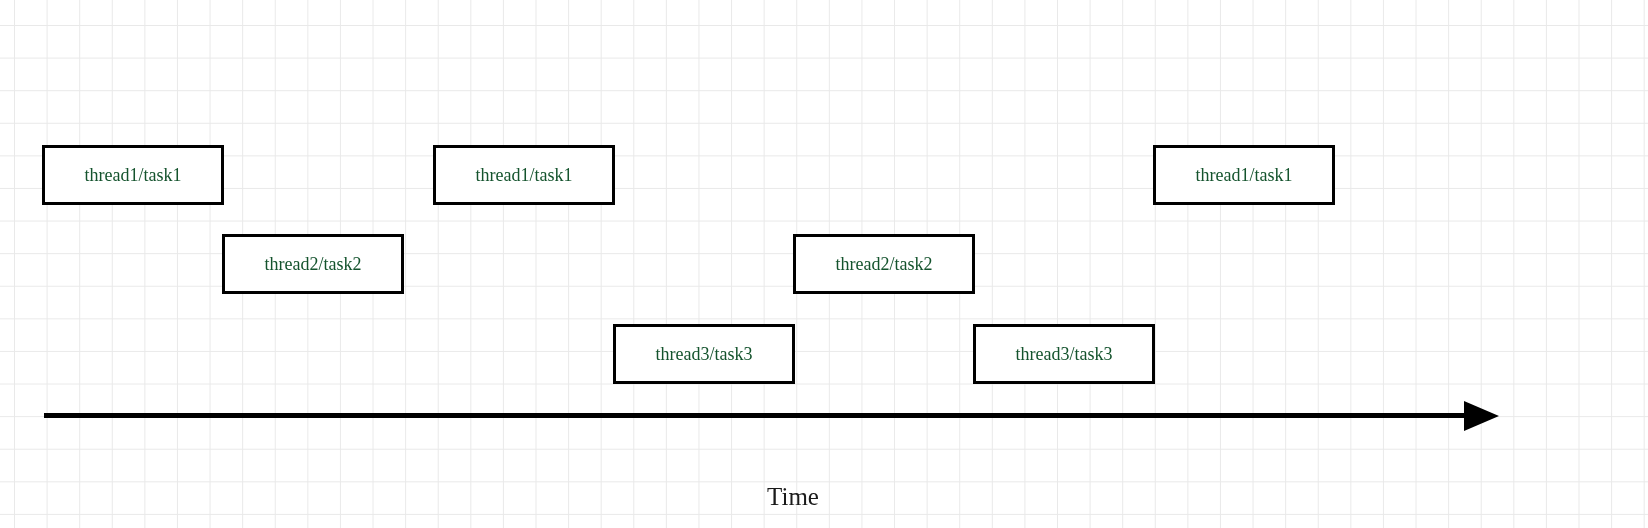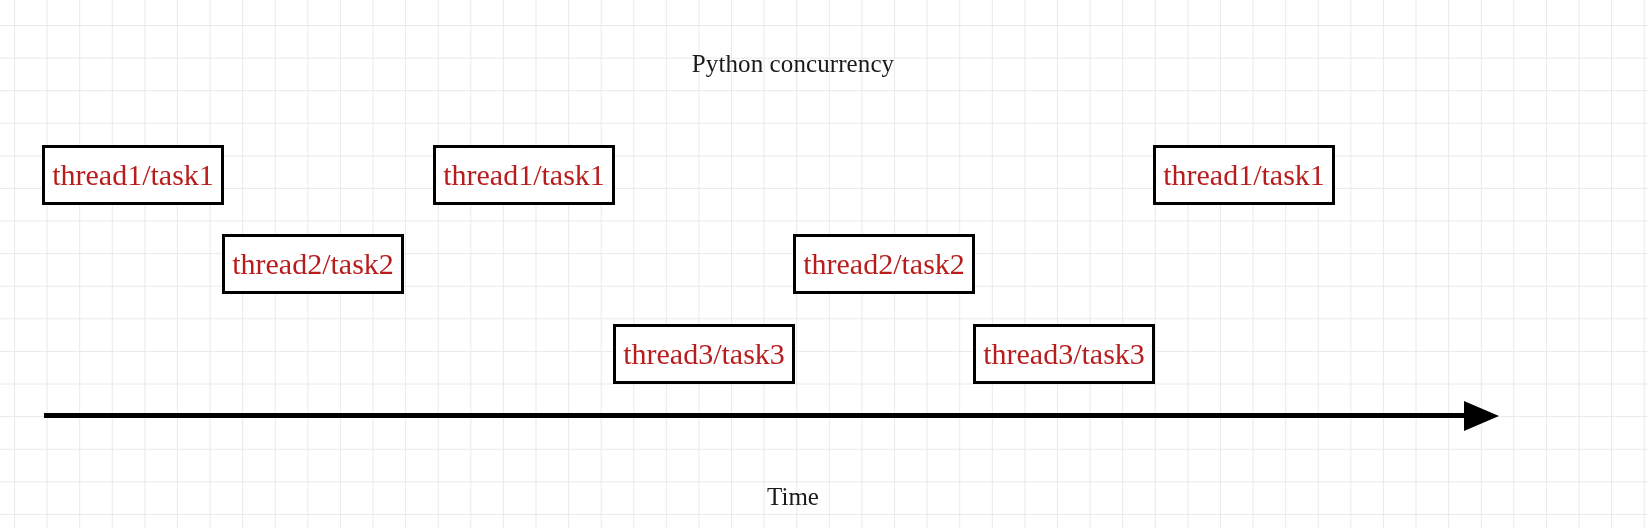--- a/index.html
+++ b/index.html
@@ -52,22 +52,22 @@
   }
 
   .task-box {
     position: absolute;
     box-sizing: border-box;
     border: 3px solid #000000;
     background: #ffffff;
     display: flex;
     align-items: center;
     justify-content: center;
-    font-size: 30px;
-    color: #b91c1c;
+    font-size: 18px;
+    color: #14532d;
     line-height: 1;
     white-space: nowrap;
   }
 
   .timeline {
     position: absolute;
     height: 5px;
     background: #000000;
   }
   .timeline-head {
@@ -77,21 +77,20 @@
     border-top: 15px solid transparent;
     border-bottom: 15px solid transparent;
     border-left: 35px solid #000000;
   }
 </style>
 </head>
 <body>
 
 <div id="canvas">
 
-  <div class="chart-title offset">Python concurrency</div>
 
   <div id="boxes-layer">
       <div class="task-box" style="left: 42px; top: 145px; width: 182px; height: 60px;">thread1/task1</div>
       <div class="task-box" style="left: 433px; top: 145px; width: 182px; height: 60px;">thread1/task1</div>
       <div class="task-box" style="left: 1153px; top: 145px; width: 182px; height: 60px;">thread1/task1</div>
       <div class="task-box" style="left: 222px; top: 234px; width: 182px; height: 60px;">thread2/task2</div>
       <div class="task-box" style="left: 793px; top: 234px; width: 182px; height: 60px;">thread2/task2</div>
       <div class="task-box" style="left: 613px; top: 324px; width: 182px; height: 60px;">thread3/task3</div>
       <div class="task-box" style="left: 973px; top: 324px; width: 182px; height: 60px;">thread3/task3</div>
     </div>

